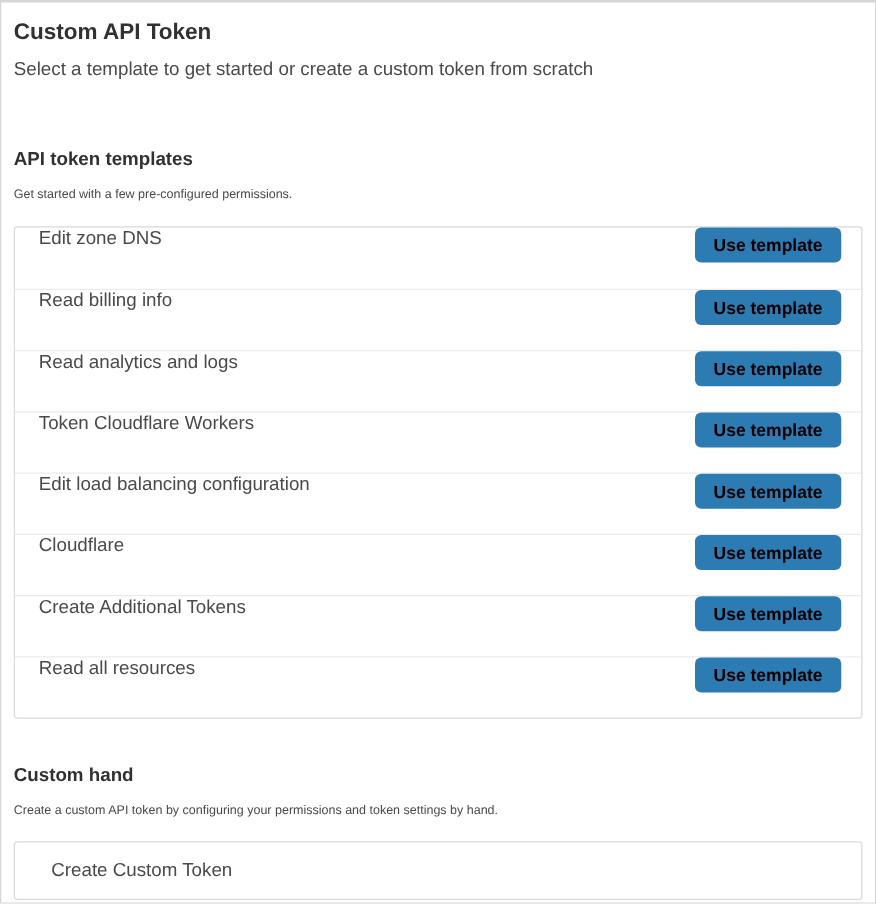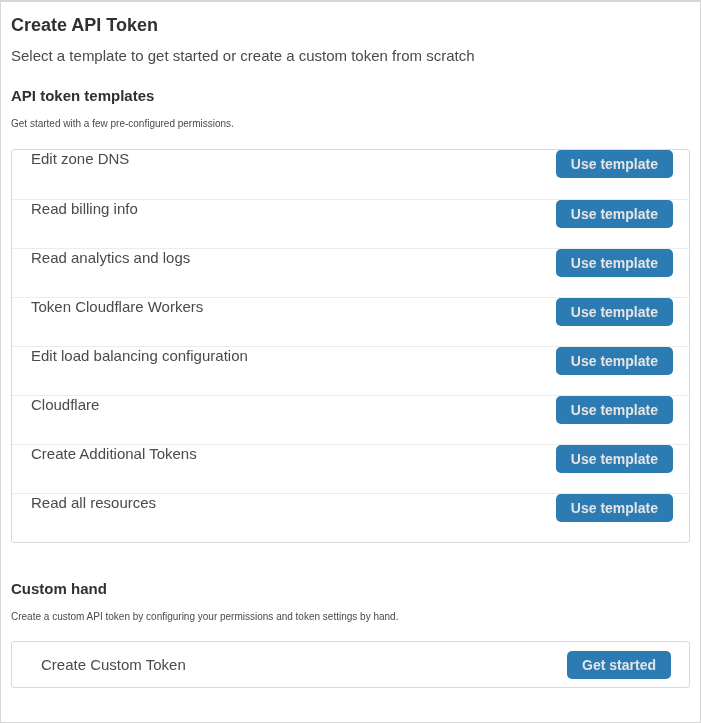--- a/index.html
+++ b/index.html
@@ -34,21 +34,21 @@
     font-weight: 700;
     color: #313131;
     line-height: 20px;
   }
   .section-desc {
     margin-top: 8px;
     font-size: 10px;
     color: #4a4a4a;
     line-height: 20px;
   }
-  .templates-heading { margin-top: 20px; }
+  .templates-heading { margin-top: 52px; }
   .template-list {
     margin-top: 15px;
     border: 1px solid #d9d9d9;
     border-radius: 3px;
     background: #ffffff;
   }
   .template-row {
     height: 49px;
     display: flex;
     align-items: flex-start;
@@ -63,21 +63,21 @@
     font-size: 15px;
     color: #4a4a4a;
   }
   .btn-primary {
     display: inline-flex;
     align-items: center;
     justify-content: center;
     height: 28px;
     padding: 0 15px;
     background: #2d7bb3;
-    color: #e5e5e5;
+    color: #000000;
     font-family: "Liberation Sans", "DejaVu Sans", sans-serif;
     font-size: 14px;
     font-weight: 600;
     border: none;
     border-radius: 5px;
     cursor: pointer;
     white-space: nowrap;
     margin-left: 47px;
   }
   .custom-heading { margin-top: 36px; }
@@ -91,21 +91,21 @@
     align-items: center;
     justify-content: space-between;
     padding: 0 18px 0 29px;
   }
 </style>
 </head>
 <body>
 
 <div class="page">
 
-  <h1 class="page-title">Create API Token</h1>
+  <h1 class="page-title">Custom API Token</h1>
   <p class="page-subtitle">Select a template to get started or create a custom token from scratch</p>
 
   <h2 class="section-heading templates-heading">API token templates</h2>
   <p class="section-desc">Get started with a few pre-configured permissions.</p>
 
   <div class="template-list">
 
     <div class="template-row">
       <span class="row-label">Edit zone DNS</span>
       <button class="btn-primary">Use template</button>
@@ -146,16 +146,15 @@
       <button class="btn-primary">Use template</button>
     </div>
 
   </div>
 
   <h2 class="section-heading custom-heading">Custom hand</h2>
   <p class="section-desc">Create a custom API token by configuring your permissions and token settings by hand.</p>
 
   <div class="custom-box">
     <span class="row-label">Create Custom Token</span>
-    <button class="btn-primary">Get started</button>
   </div>
 
 </div>
 
 </body></html>

